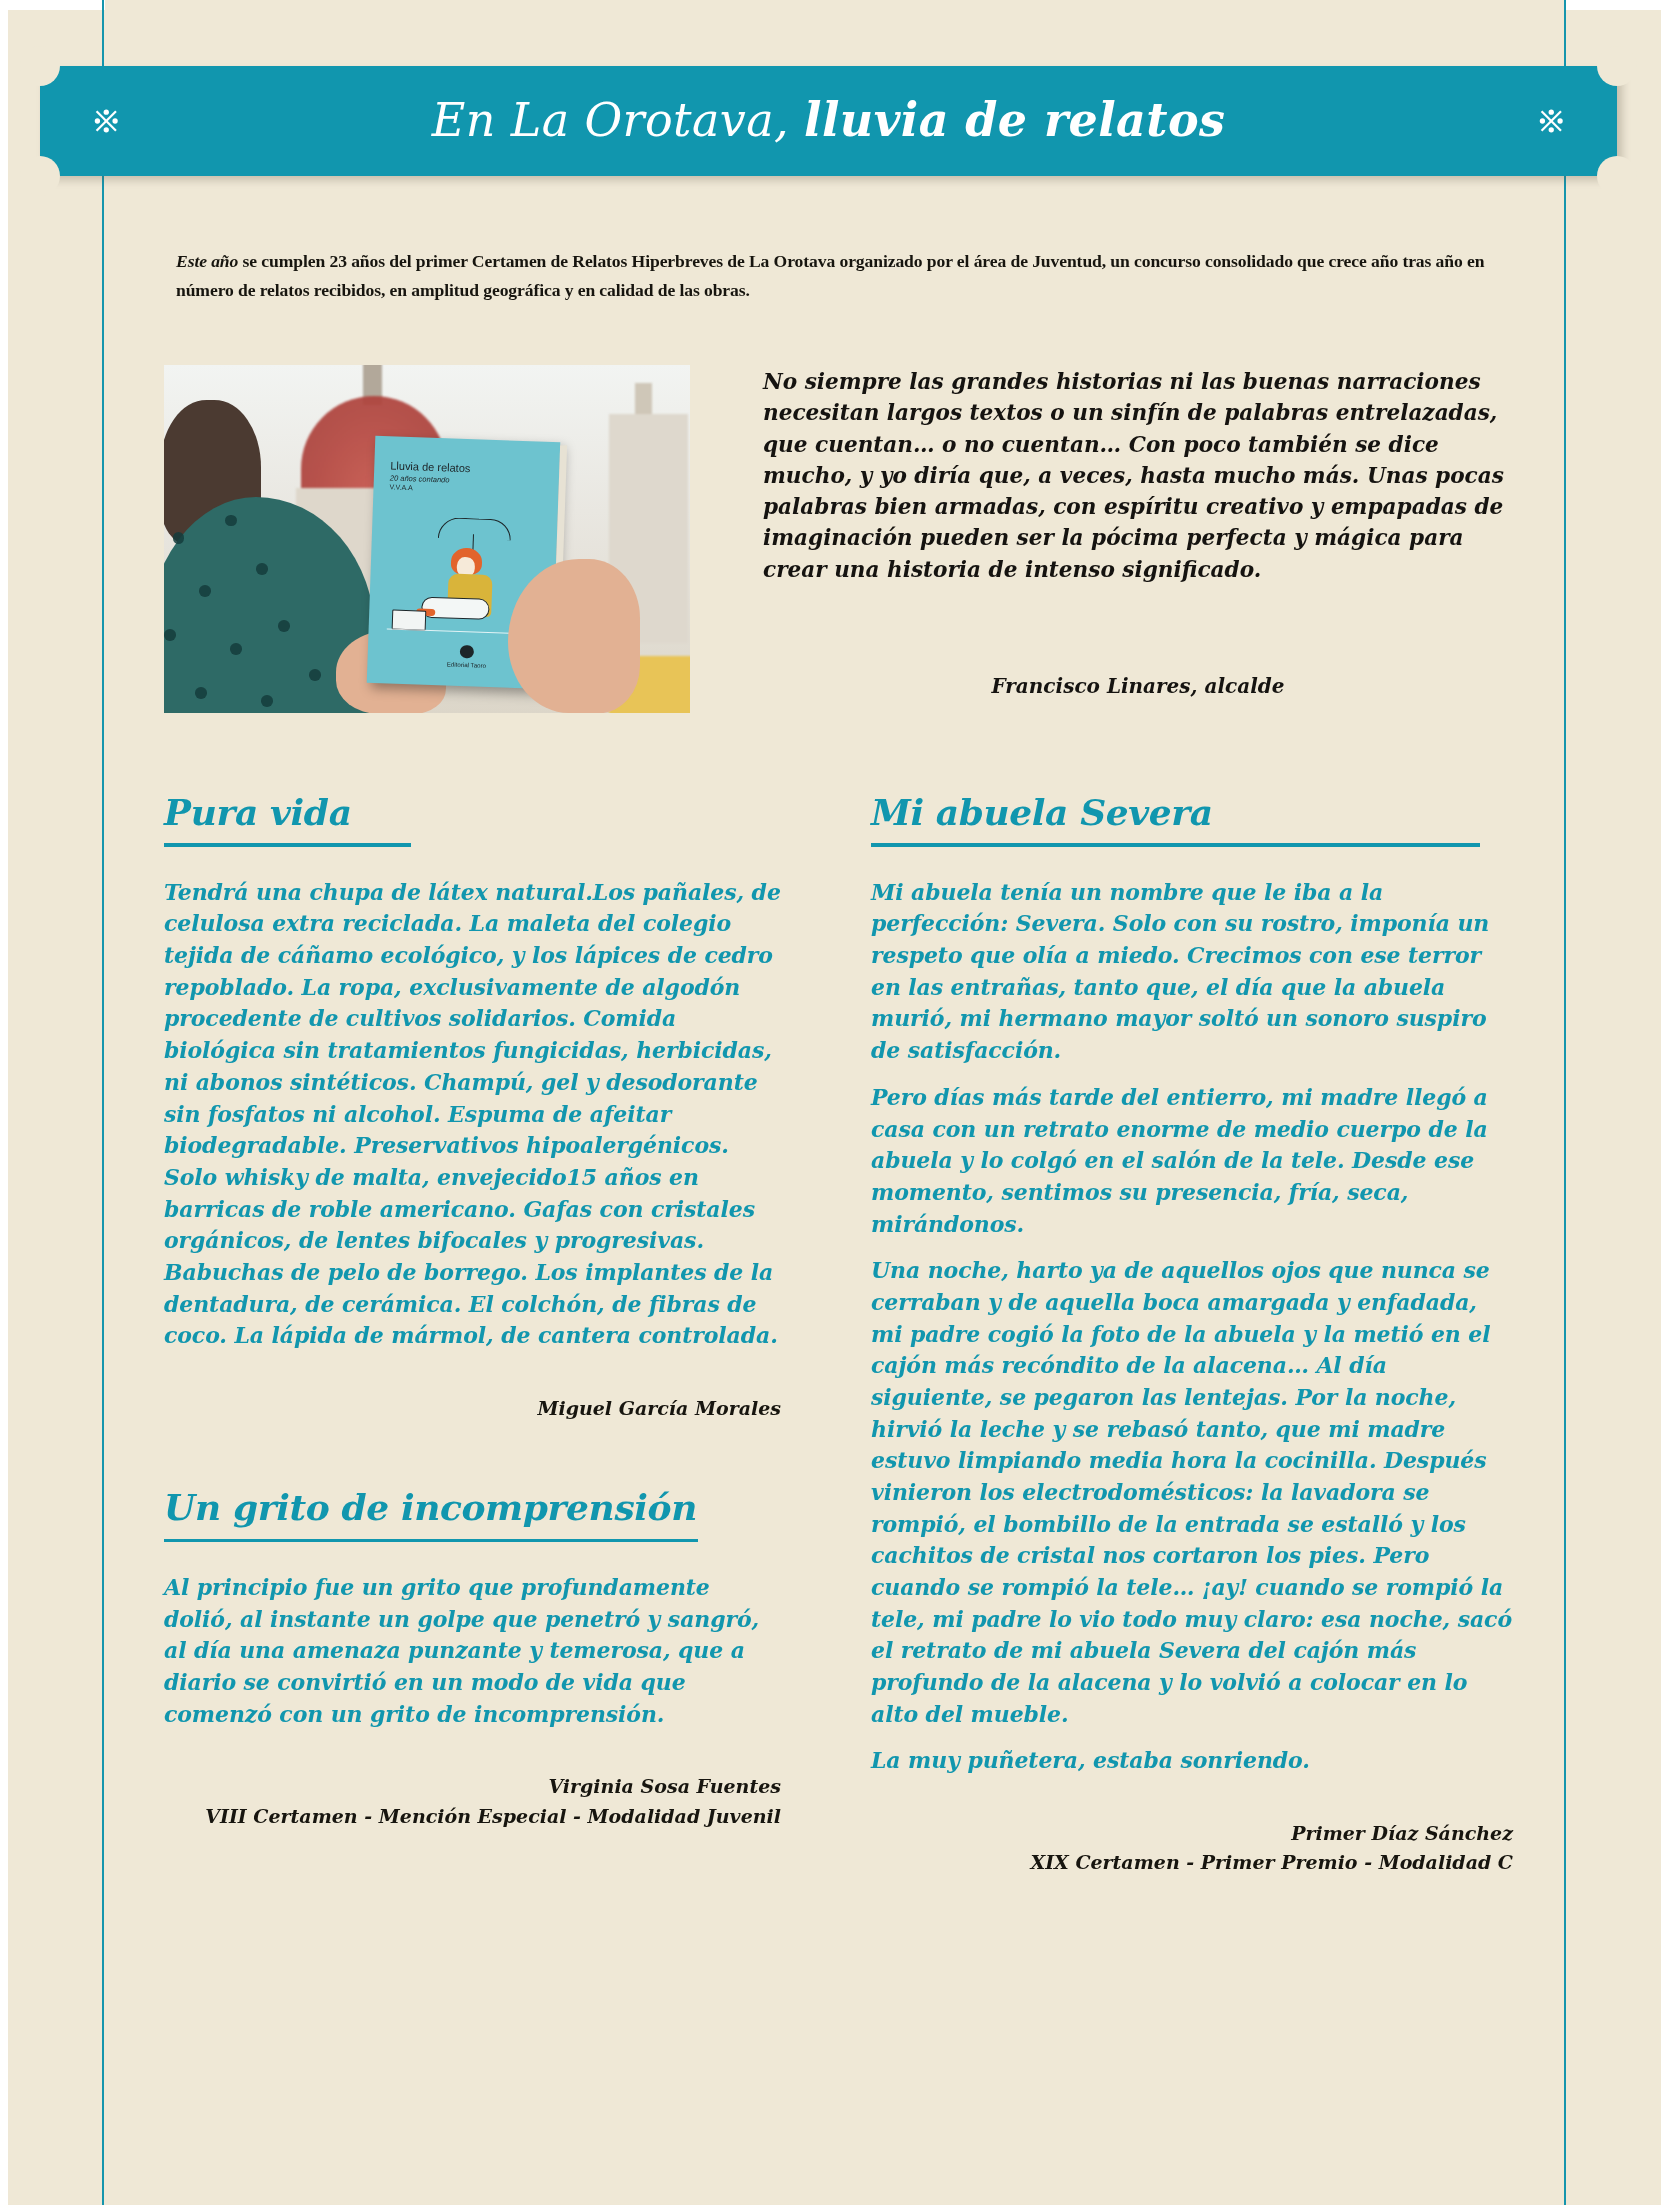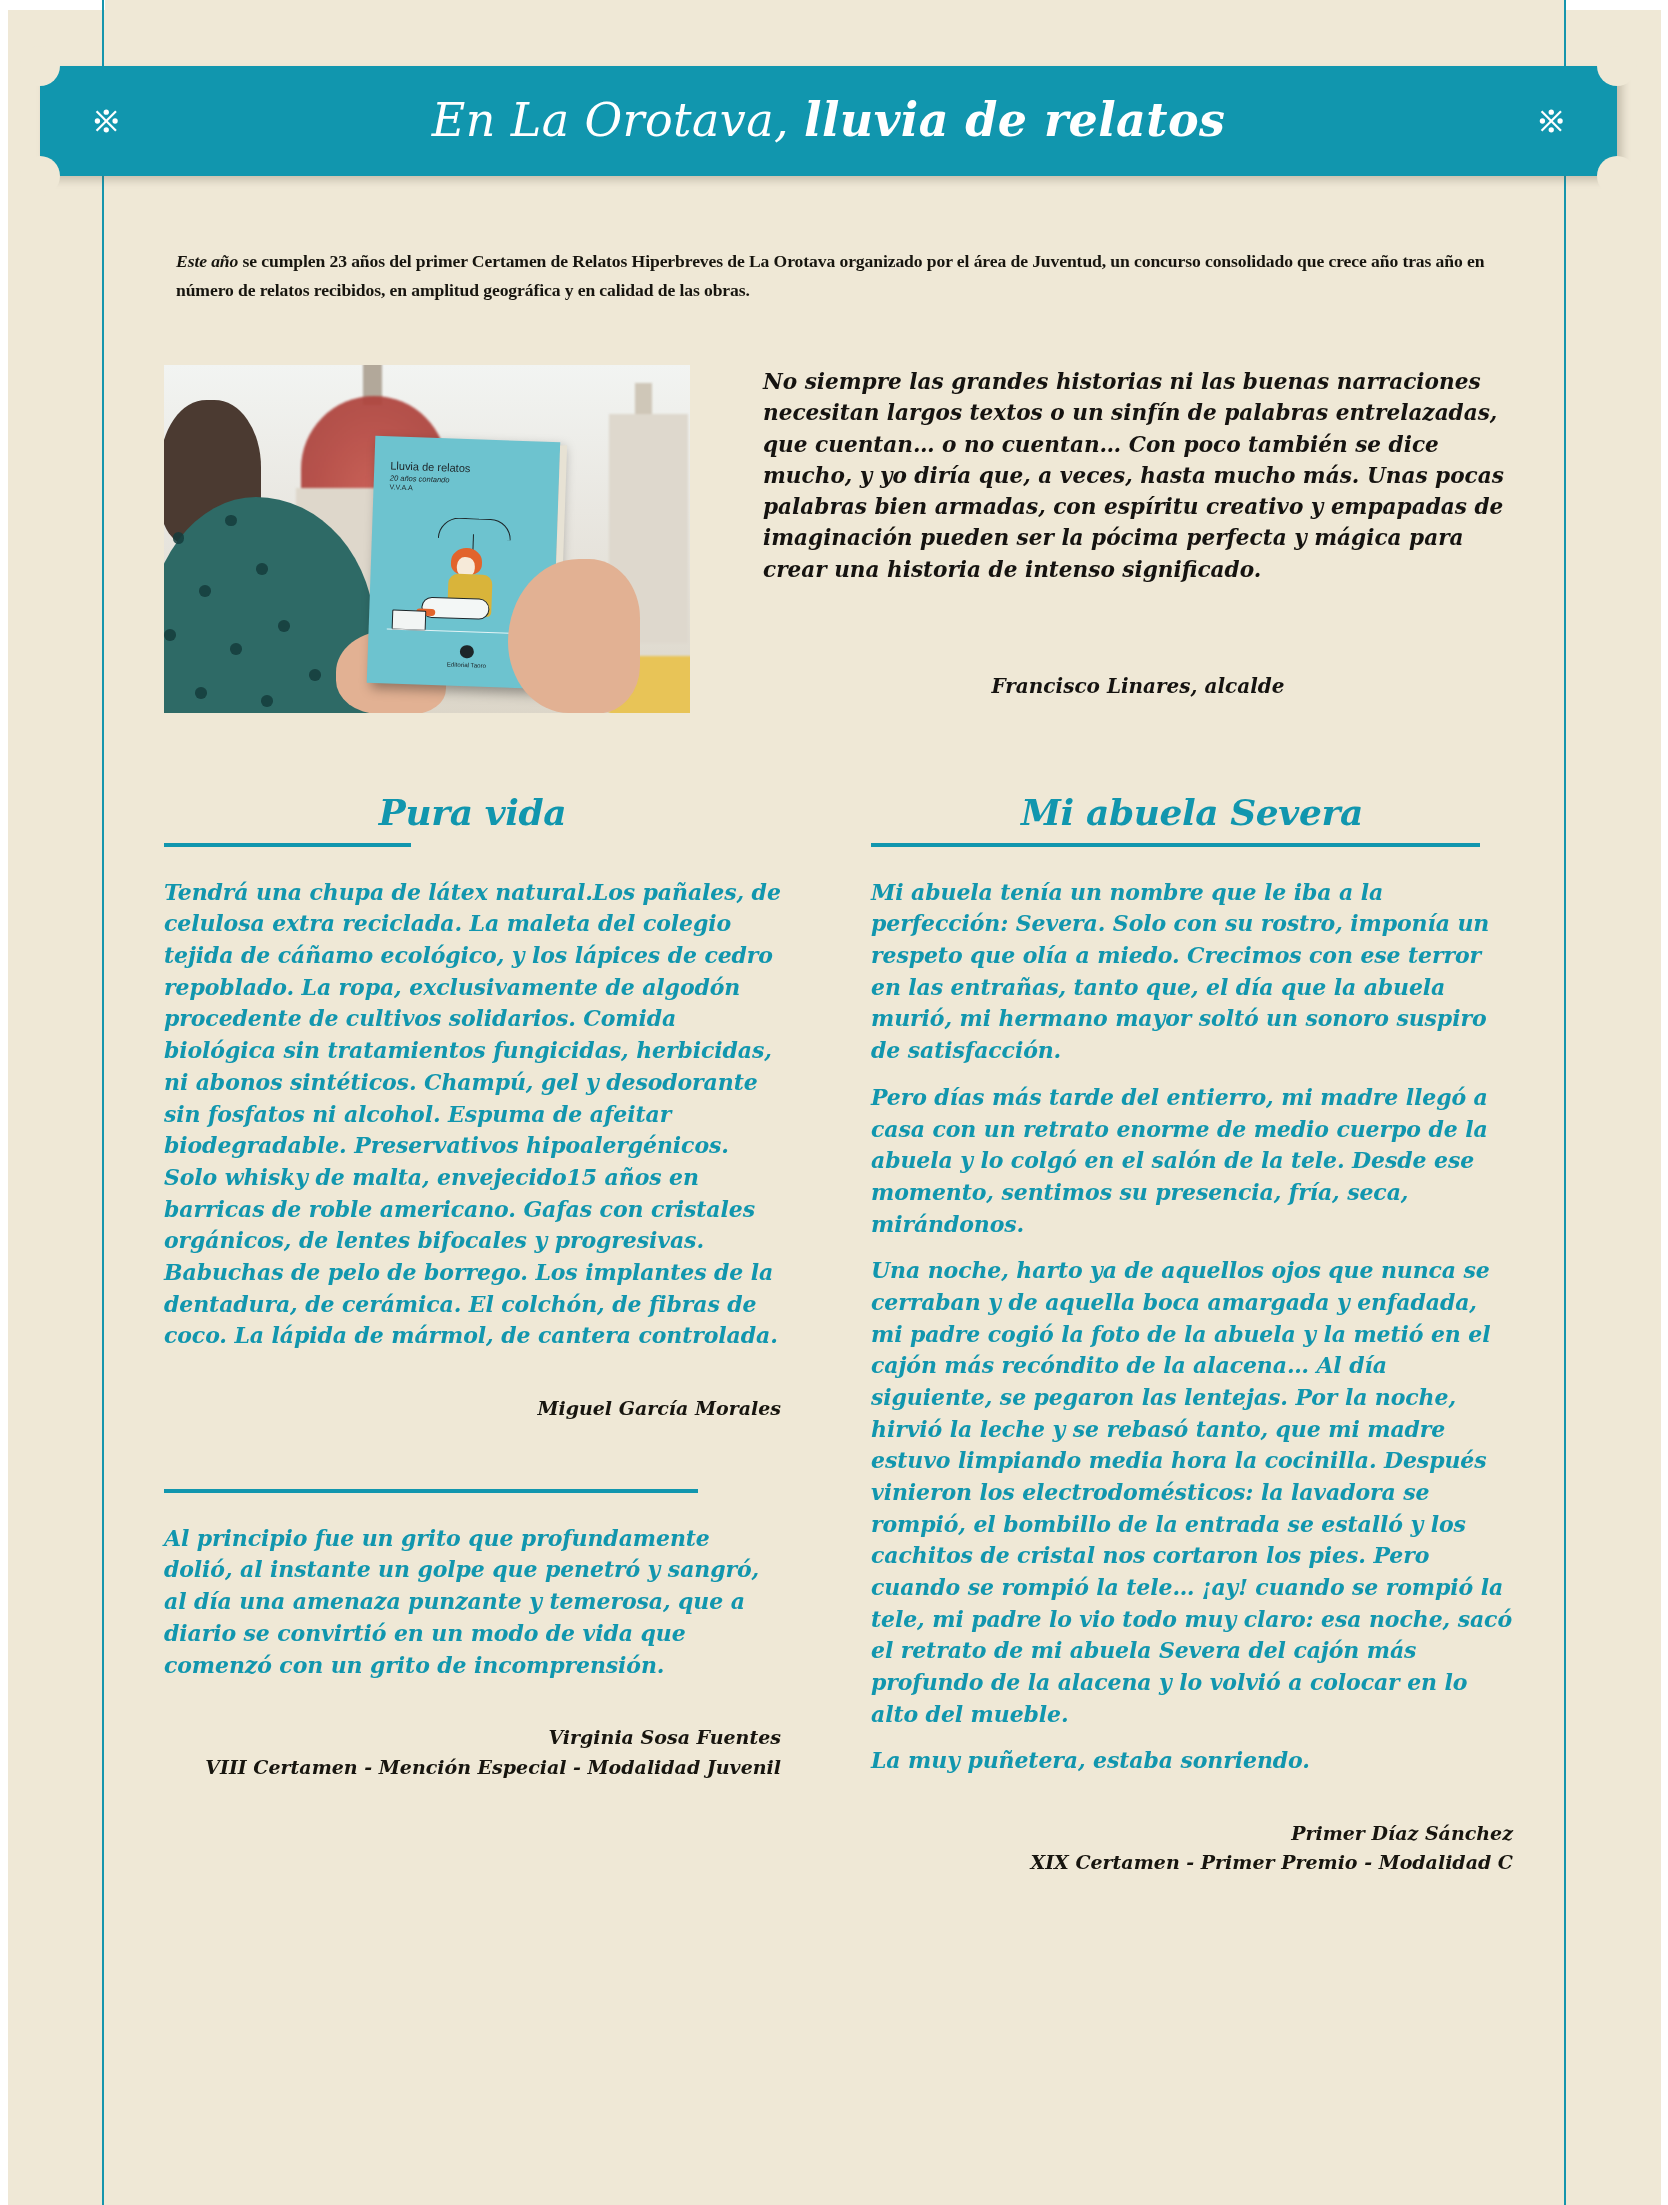--- a/index.html
+++ b/index.html
@@ -121,21 +121,20 @@
   }
 
   
   .col-left{position:absolute;left:164px;top:794px;width:617px;}
   .col-right{position:absolute;left:871px;top:794px;width:642px;}
 
   .story-title{
     font-family:"DejaVu Serif", serif;font-style:italic;font-weight:700;
     color:#1196ae;font-size:36px;line-height:1.05;margin:0;
     letter-spacing:-0.4px;
-    text-align:center;
   }
   .rule{height:3.5px;background:#1196ae;margin-top:11.5px;}
   .rule.short{width:247px;}
   .rule.mid{width:534px;}
   .rule.long{width:609px;}
 
   .story-body{
     margin-top:30px;
     font-family:"DejaVu Serif", serif;font-style:italic;font-weight:700;
     color:#1196ae;font-size:22px;line-height:1.44;letter-spacing:-0.1px;
@@ -265,20 +264,21 @@
       <div class="rule short"></div>
       <div class="story-body">
         <p>Tendrá una chupa de látex natural.Los pañales, de celulosa extra reciclada. La maleta del colegio tejida de cáñamo ecológico, y los lápices de cedro repoblado. La ropa, exclusivamente de algodón procedente de cultivos solidarios. Comida biológica sin tratamientos fungicidas, herbicidas, ni abonos sintéticos. Champú, gel y desodorante sin fosfatos ni alcohol. Espuma de afeitar biodegradable. Preservativos hipoalergénicos. Solo whisky de malta, envejecido15 años en barricas de roble americano. Gafas con cristales orgánicos, de lentes bifocales y progresivas. Babuchas de pelo de borrego. Los implantes de la dentadura, de cerámica. El colchón, de fibras de coco. La lápida de mármol, de cantera controlada.</p>
       </div>
       <div class="credit">
         <span class="line2">Miguel García Morales</span>
       </div>
     </div>
 
     <div class="story2">
+      <h2 class="story-title">Un grito de incomprensión</h2>
       <div class="rule mid"></div>
       <div class="story-body">
         <p>Al principio fue un grito que profundamente dolió, al instante un golpe que penetró y sangró, al día una amenaza punzante y temerosa, que a diario se convirtió en un modo de vida que comenzó con un grito de incomprensión.</p>
       </div>
       <div class="credit">
         <span class="line2">Virginia Sosa Fuentes</span>
         <span class="line2">VIII Certamen - Mención Especial - Modalidad Juvenil</span>
       </div>
     </div>
 

